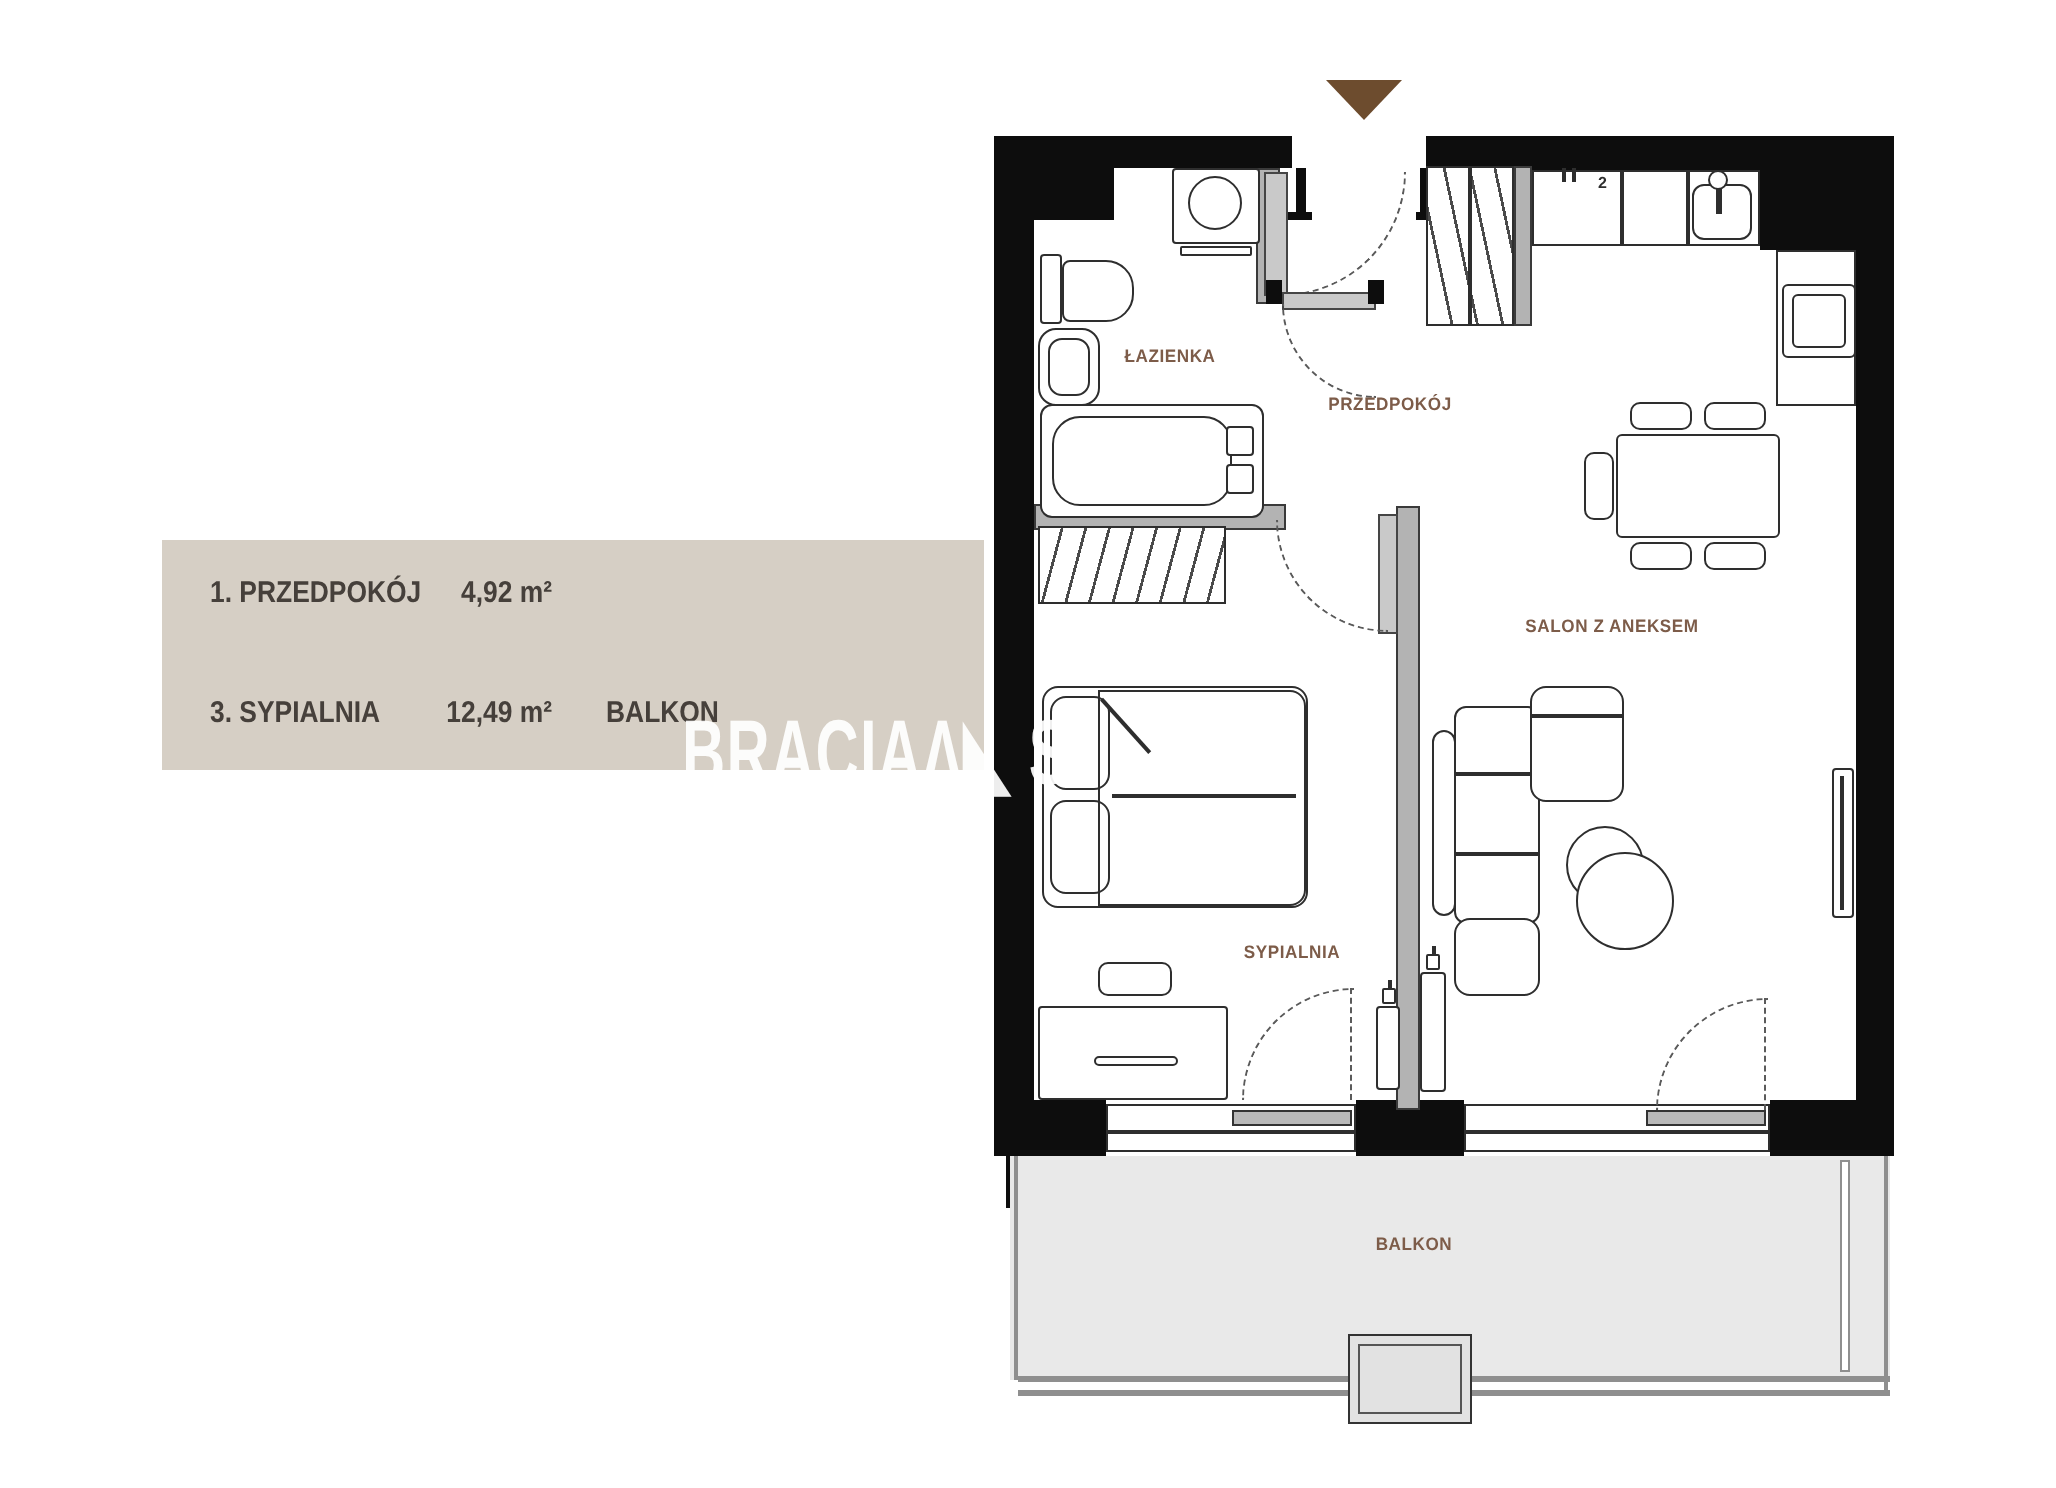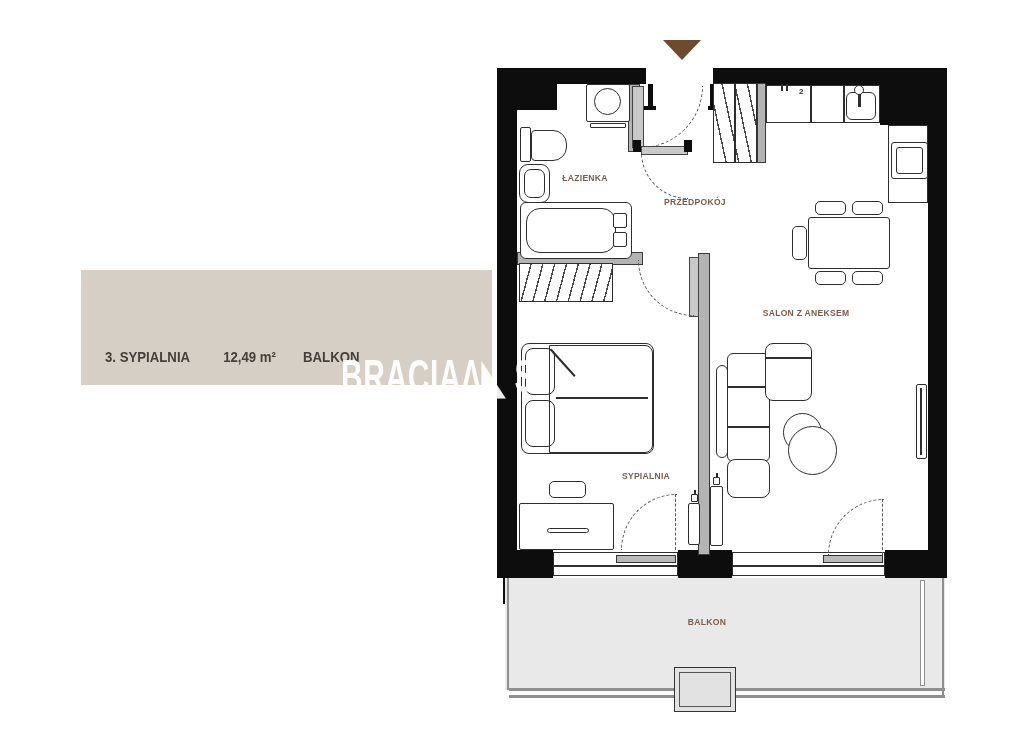--- a/index.html
+++ b/index.html
@@ -163,20 +163,26 @@
   <div class="abs nf" style="left:679px;top:672px;width:52px;height:35px;border:1px solid #555;"></div>
 
   <div class="abs rlab" style="left:550px;top:173px;width:70px;">ŁAZIENKA</div>
   <div class="abs rlab" style="left:655px;top:197px;width:80px;">PRZEDPOKÓJ</div>
   <div class="abs rlab" style="left:756px;top:308px;width:100px;">SALON Z ANEKSEM</div>
   <div class="abs rlab" style="left:606px;top:471px;width:80px;">SYPIALNIA</div>
   <div class="abs rlab" style="left:667px;top:617px;width:80px;">BALKON</div>
 </div>
 
 <div class="abs legend" style="left:81px;top:270px;width:411px;height:115px;">
+  <div class="lrow" style="top:13px;">
+    <span class="ltxt" style="left:24px;top:5px;">1. PRZEDPOKÓJ</span>
+    <span class="lval" style="left:108px;top:5px;width:87px;">4,92 m²</span>
+    <span class="ltxt" style="left:222px;top:5px;"></span>
+    <span class="lval" style="left:310px;top:5px;width:78px;"></span>
+  </div>
   <div class="lrow" style="top:73px;">
     <span class="ltxt" style="left:24px;top:5px;">3. SYPIALNIA</span>
     <span class="lval" style="left:108px;top:5px;width:87px;">12,49 m²</span>
     <span class="ltxt" style="left:222px;top:5px;">BALKON</span>
     <span class="lval" style="left:310px;top:5px;width:78px;"></span>
   </div>
 </div>
 
 <div class="wm">
   <span>BRACIA</span><span>Λ◣</span>

